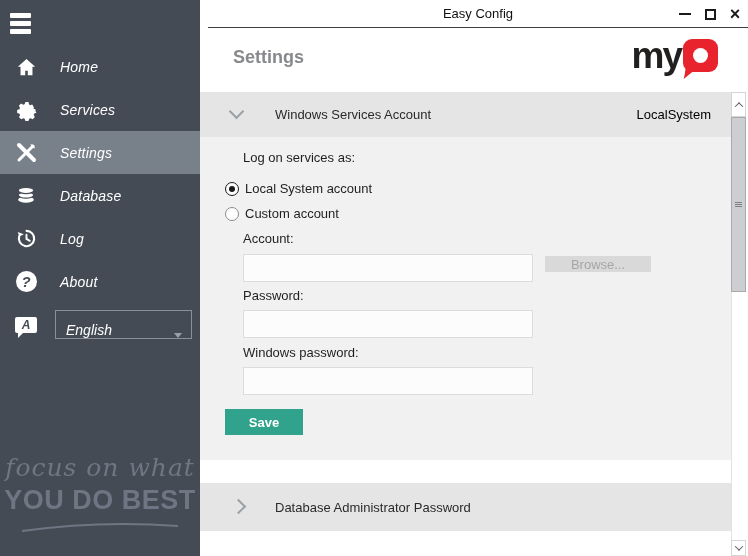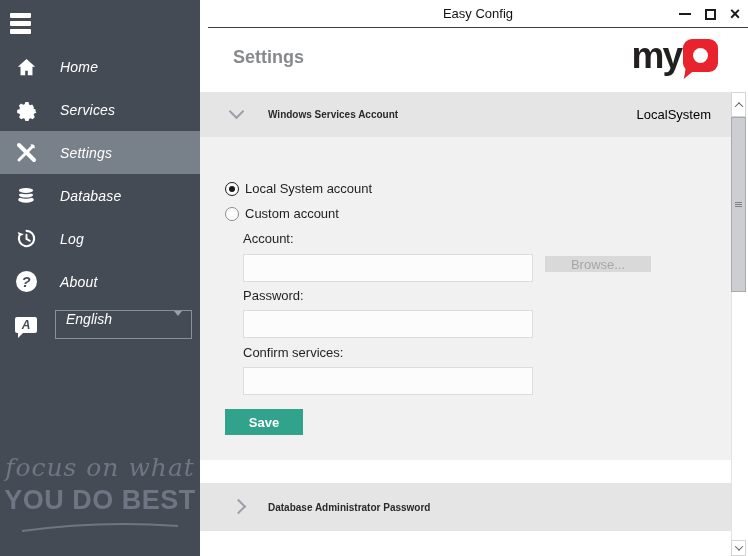--- a/index.html
+++ b/index.html
@@ -12,21 +12,21 @@
   .hamburger { position:absolute; left:10px; top:13px; width:21px; cursor:pointer; }
   .hamburger .bar { height:5px; background:#fff; border-radius:1px; margin-bottom:3px; }
   .menu { position:absolute; top:45px; left:0; width:200px; }
   .menu-item { height:43px; display:flex; align-items:center; padding-left:13px; color:#fff; font-size:14px; cursor:pointer;font-style:italic; }
   .menu-item.active { background:#78808a; }
   .mi-icon { width:26px; height:24px; display:flex; align-items:center; justify-content:center; flex:0 0 26px; }
   .mi-label { margin-left:21px; letter-spacing:.2px; }
   .about-icon { width:21px; height:21px; border-radius:50%; background:#fff; color:#454b54; font-weight:bold; font-size:15px; display:flex; align-items:center; justify-content:center; }
   .lang-icon { position:relative; width:22px; height:16px; background:#fff; border-radius:2px; color:#454b54; font-weight:bold; font-size:12px; display:flex; align-items:center; justify-content:center; }
   .lang-icon::after { content:""; position:absolute; left:3px; bottom:-5px; border:3px solid transparent; border-top-color:#fff; border-left-color:#fff; }
-  .lang-select { margin-left:16px; width:137px; height:29px; border:1px solid #8a9099; display:flex; align-items:flex-start; justify-content:space-between; padding:0 9px 0 10px; font-size:14px; color:#fff; cursor:pointer; }
+  .lang-select { margin-left:16px; width:137px; height:29px; border:1px solid #8a9099; display:flex; align-items:flex-end; justify-content:space-between; padding:0 9px 0 10px; font-size:14px; color:#fff; cursor:pointer; }
   .lang-caret { width:0; height:0; border-left:4px solid transparent; border-right:4px solid transparent; border-top:5px solid #9aa0a8; }
   .tagline { position:absolute; left:0; bottom:22px; width:200px; text-align:center; color:#6f7683; user-select:none; }
   .tagline-script { font-family:"DejaVu Serif", serif; font-style:italic; font-size:25px; letter-spacing:1px; }
   .tagline-bold { font-size:27px; font-weight:bold; letter-spacing:.5px; margin-top:3px; }
   .tagline-curve { margin-top:2px; }
 
   
   .main { position:absolute; left:200px; top:0; width:548px; height:556px; background:#fff;padding-left:8px; }
   .titlebar { position:relative; height:28px; background:#fff; border-bottom:1px solid #3e3e3e; }
   .tb-title { position:absolute; left:0; right:0; top:0; height:28px; line-height:27px; text-align:center; font-size:13px; color:#111; }
@@ -43,21 +43,21 @@
   .logo-my { font-size:37px; font-weight:bold; color:#221f1f; letter-spacing:-2px; line-height:32px; }
   .logo-q { position:relative; width:35px; height:33px; background:#e8232e; border-radius:9px; margin-left:2px; }
   .logo-q .hole { position:absolute; left:10px; top:9px; width:15px; height:15px; border-radius:50%; background:#fff; }
   .logo-q::after { content:""; position:absolute; left:2px; bottom:-7px; width:0; height:0; border:6px solid transparent; border-top-color:#e8232e; border-left-color:#e8232e; transform:skewX(-12deg); }
 
   
   .content { position:absolute; left:0; top:92px; width:548px; height:464px; background:#fff; }
   .sec-header { position:absolute; left:0; right:17px; background:#e5e5e6; cursor:pointer; }
   .sec1-header { top:0; height:45px; }
   .sec2-header { top:391px; height:48px; }
-  .sec-title { position:absolute; left:68px; top:0; bottom:0; display:flex; align-items:center; font-size:10px; font-weight:bold; color:#2a2a2a; }
+  .sec-title { position:absolute; left:75px; top:0; bottom:0; display:flex; align-items:center; font-size:13px; font-weight:normal; color:#2a2a2a; }
   .sec-value { position:absolute; right:20px; top:0; bottom:0; display:flex; align-items:center; font-size:13px; color:#000000; }
   .chev { position:absolute; width:11px; height:11px; border-right:2px solid #9aa0a6; border-bottom:2px solid #9aa0a6; }
   .chev-down { left:31px; top:14px; transform:rotate(45deg); }
   .chev-right { left:33px; top:18px; transform:rotate(-45deg); }
 
   .sec1-body { position:absolute; left:0; right:17px; top:45px; height:323px; background:#f1f1f2; }
   .flabel { position:absolute; left:43px; font-size:13px; color:#1f1f1f; }
   .radio-row { position:absolute; left:25px; display:flex; align-items:center; cursor:pointer; }
   .radio { width:14px; height:14px; border-radius:50%; background:#fff; position:relative; flex:0 0 14px; }
   .radio.sel { border:1px solid #1a1a1a; }
@@ -196,38 +196,39 @@
 
     <div class="content">
 
       <div class="sec-header sec1-header">
         <span class="chev chev-down"></span>
         <span class="sec-title">Windows Services Account</span>
         <span class="sec-value">LocalSystem</span>
       </div>
 
       <div class="sec1-body">
+        <div class="flabel" style="top:13px">Log on services as:</div>
 
         <div class="radio-row" style="top:44px">
           <span class="radio sel"></span>
           <span class="radio-label">Local System account</span>
         </div>
         <div class="radio-row" style="top:69px">
           <span class="radio unsel"></span>
           <span class="radio-label">Custom account</span>
         </div>
 
         <div class="flabel" style="top:94px">Account:</div>
         <input class="tinput" style="top: 117px;" value="">
         <button class="btn-browse" disabled="">Browse...</button>
 
         <div class="flabel" style="top:151px">Password:</div>
         <input class="tinput" type="password" style="top: 173px;" value="">
 
-        <div class="flabel" style="top:208px">Confirm services:</div>
+        <div class="flabel" style="top:208px">Windows password:</div>
         <input class="tinput" type="password" style="top: 230px;" value="">
 
         <button class="btn-save">Save</button>
       </div>
 
       <div class="sec-header sec2-header">
         <span class="chev chev-right"></span>
         <span class="sec-title">Database Administrator Password</span>
       </div>
 

